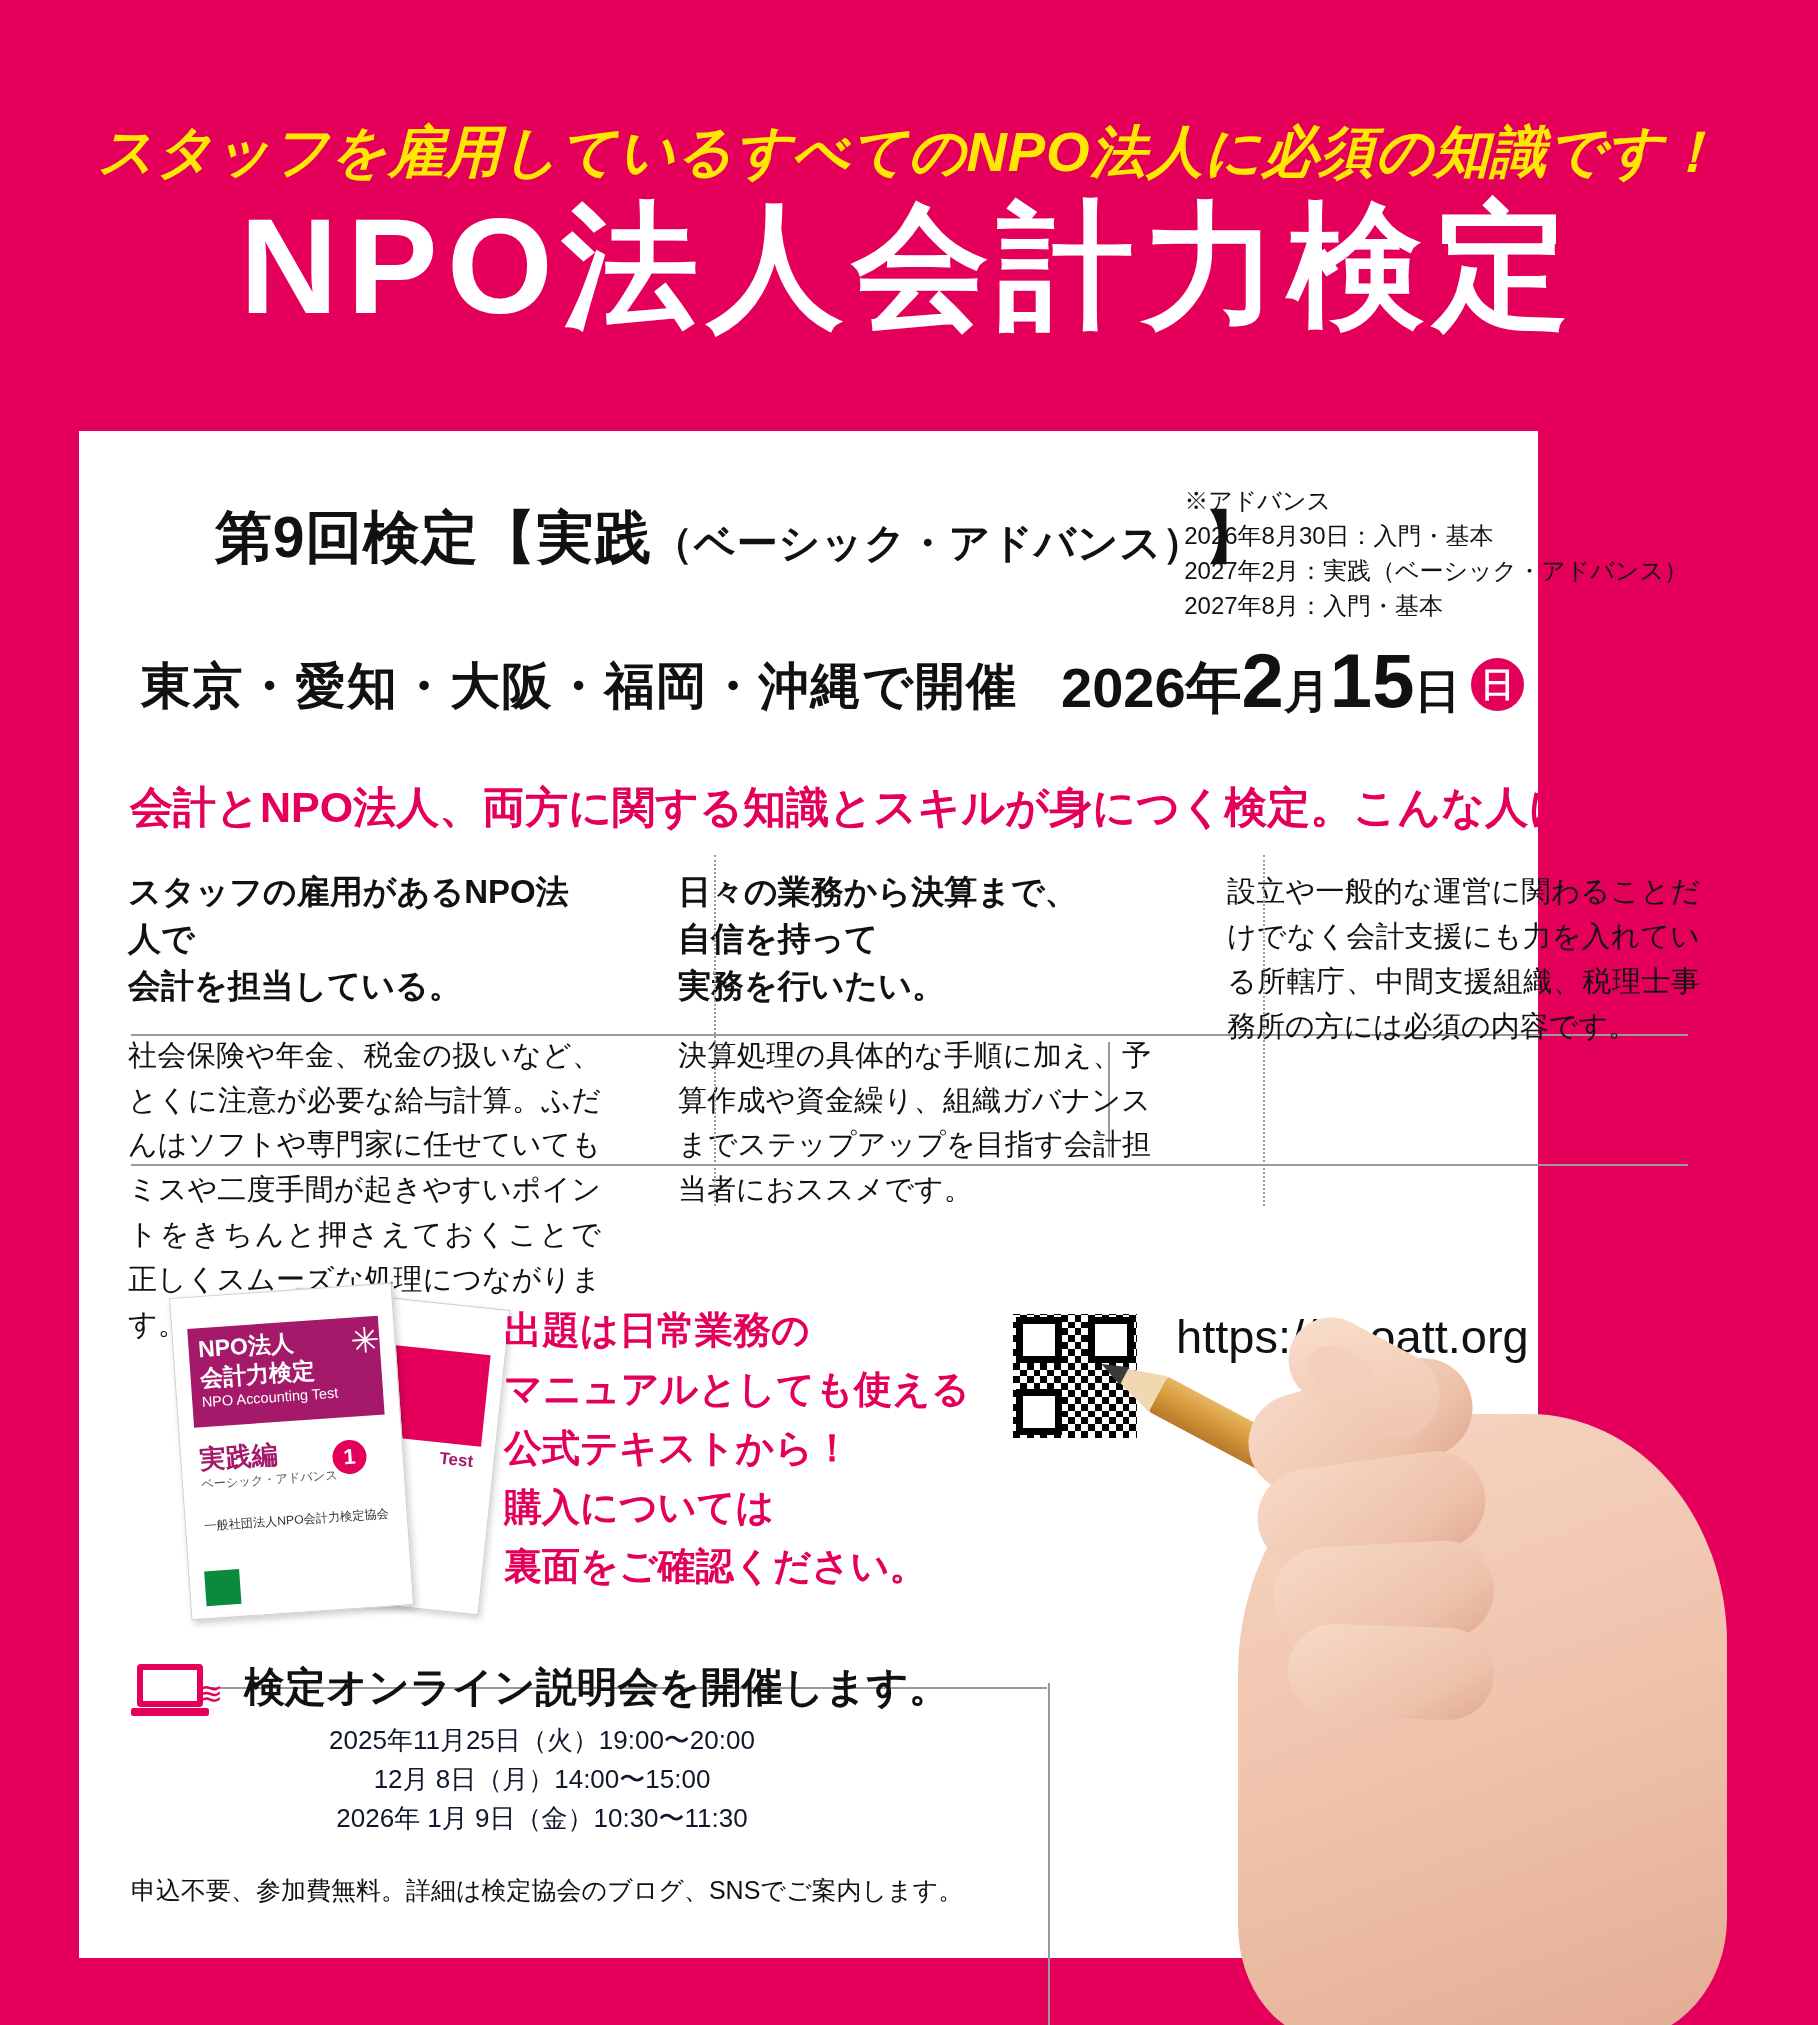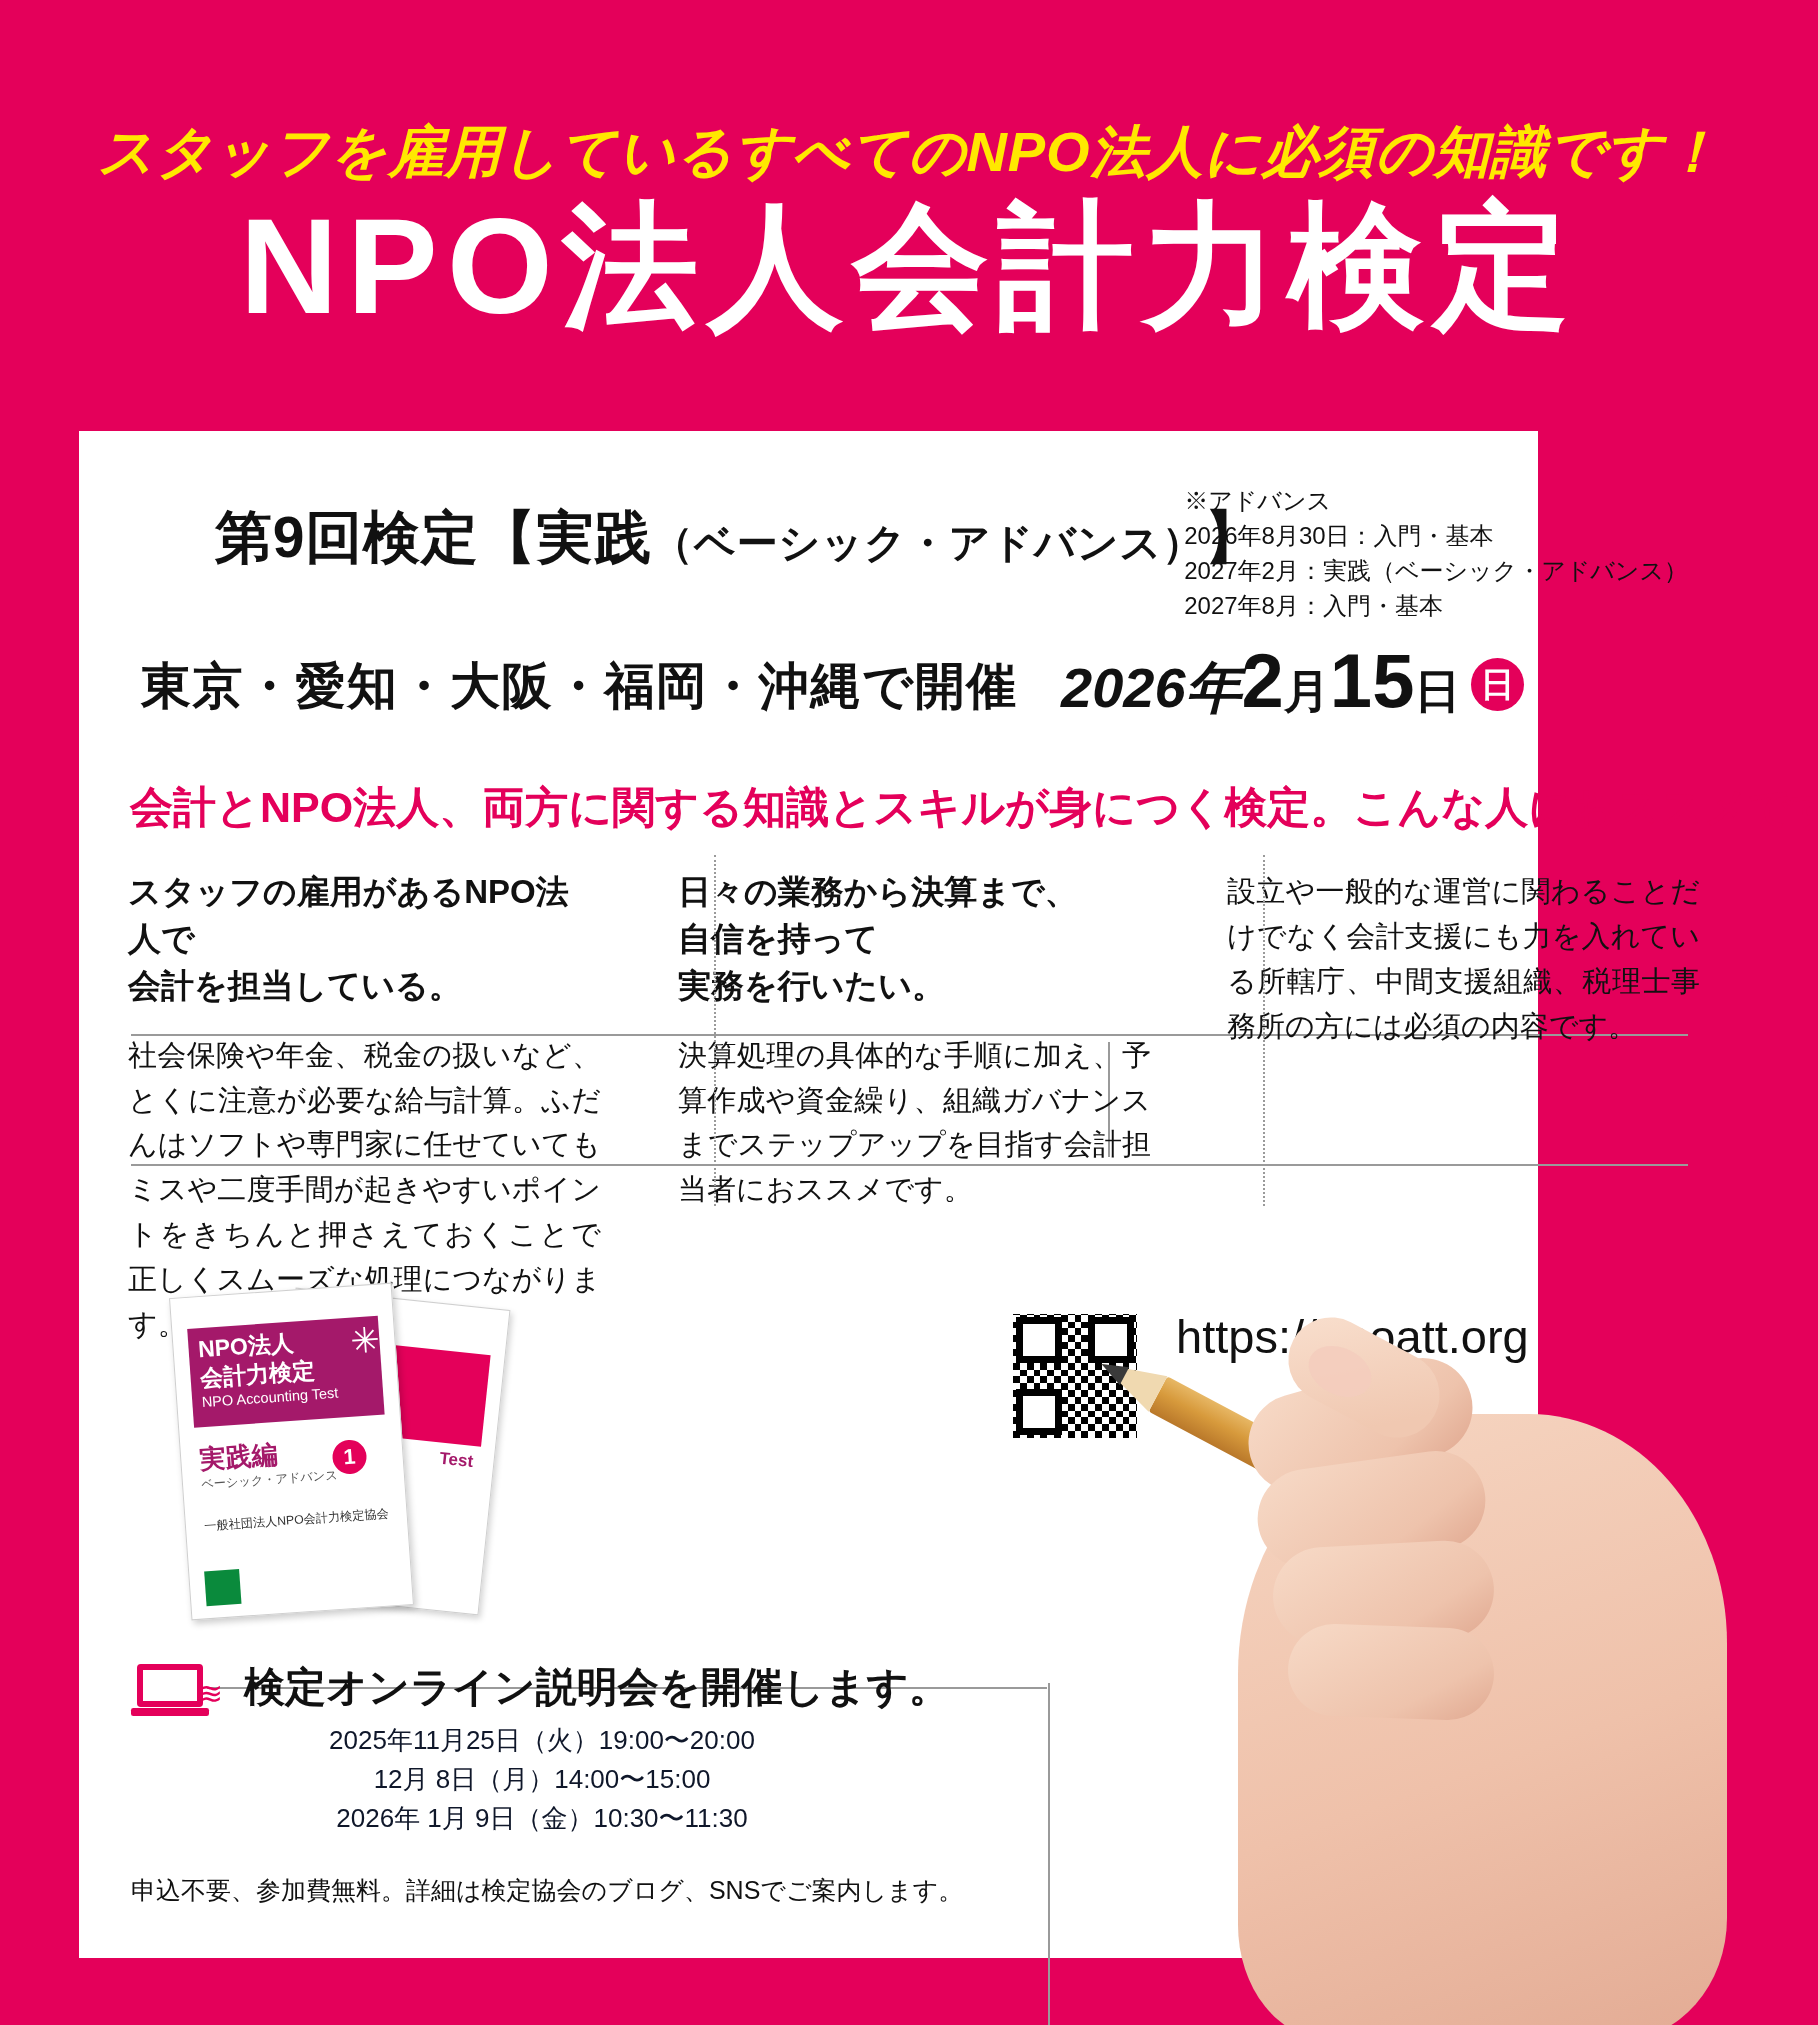--- a/index.html
+++ b/index.html
@@ -110,21 +110,21 @@
     white-space: nowrap;
     letter-spacing: 1.5px;
   }
   .date-line {
     position: absolute;
     left: 1061px; top: 637px;
     white-space: nowrap;
     color: #111111;
     font-weight: bold;
   }
-  .date-line .y { font-size: 56px; font-style: italic; }
+  .date-line .y { font-size: 56px; }
   .date-line .num { font-size: 76px; }
   .date-line .u { font-size: 46px; }
   .sun-badge {
     display: inline-block;
     width: 53px; height: 53px;
     border-radius: 50%;
     background: #e4005a;
     color: #ffffff;
     font-size: 34px;
     line-height: 53px;
@@ -517,20 +517,21 @@
       </div>
       <span class="book-star" style="left:177px;top:37px;">✳</span>
       <div class="bf-sub">実践編</div>
       <div class="bf-sub2">ベーシック・アドバンス</div>
       <div class="bf-num">1</div>
       <div class="bf-pub">一般社団法人NPO会計力検定協会</div>
       <div class="bf-iso"></div>
     </div>
   </div>
 
+  <div class="promo" style="white-space:pre-line;">出題は日常業務の<br>マニュアルとしても使える<br>公式テキストから！<br>購入については<br>裏面をご確認ください。</div>
 
   <div class="qr">
       <span class="qr-inner"></span>
     </div>
   <div class="url">https://npoatt.org</div>
 
   <div class="laptop-icon">
     <div class="laptop-body"></div>
     <div class="laptop-base"></div>
     <div class="wifi">≋</div>

